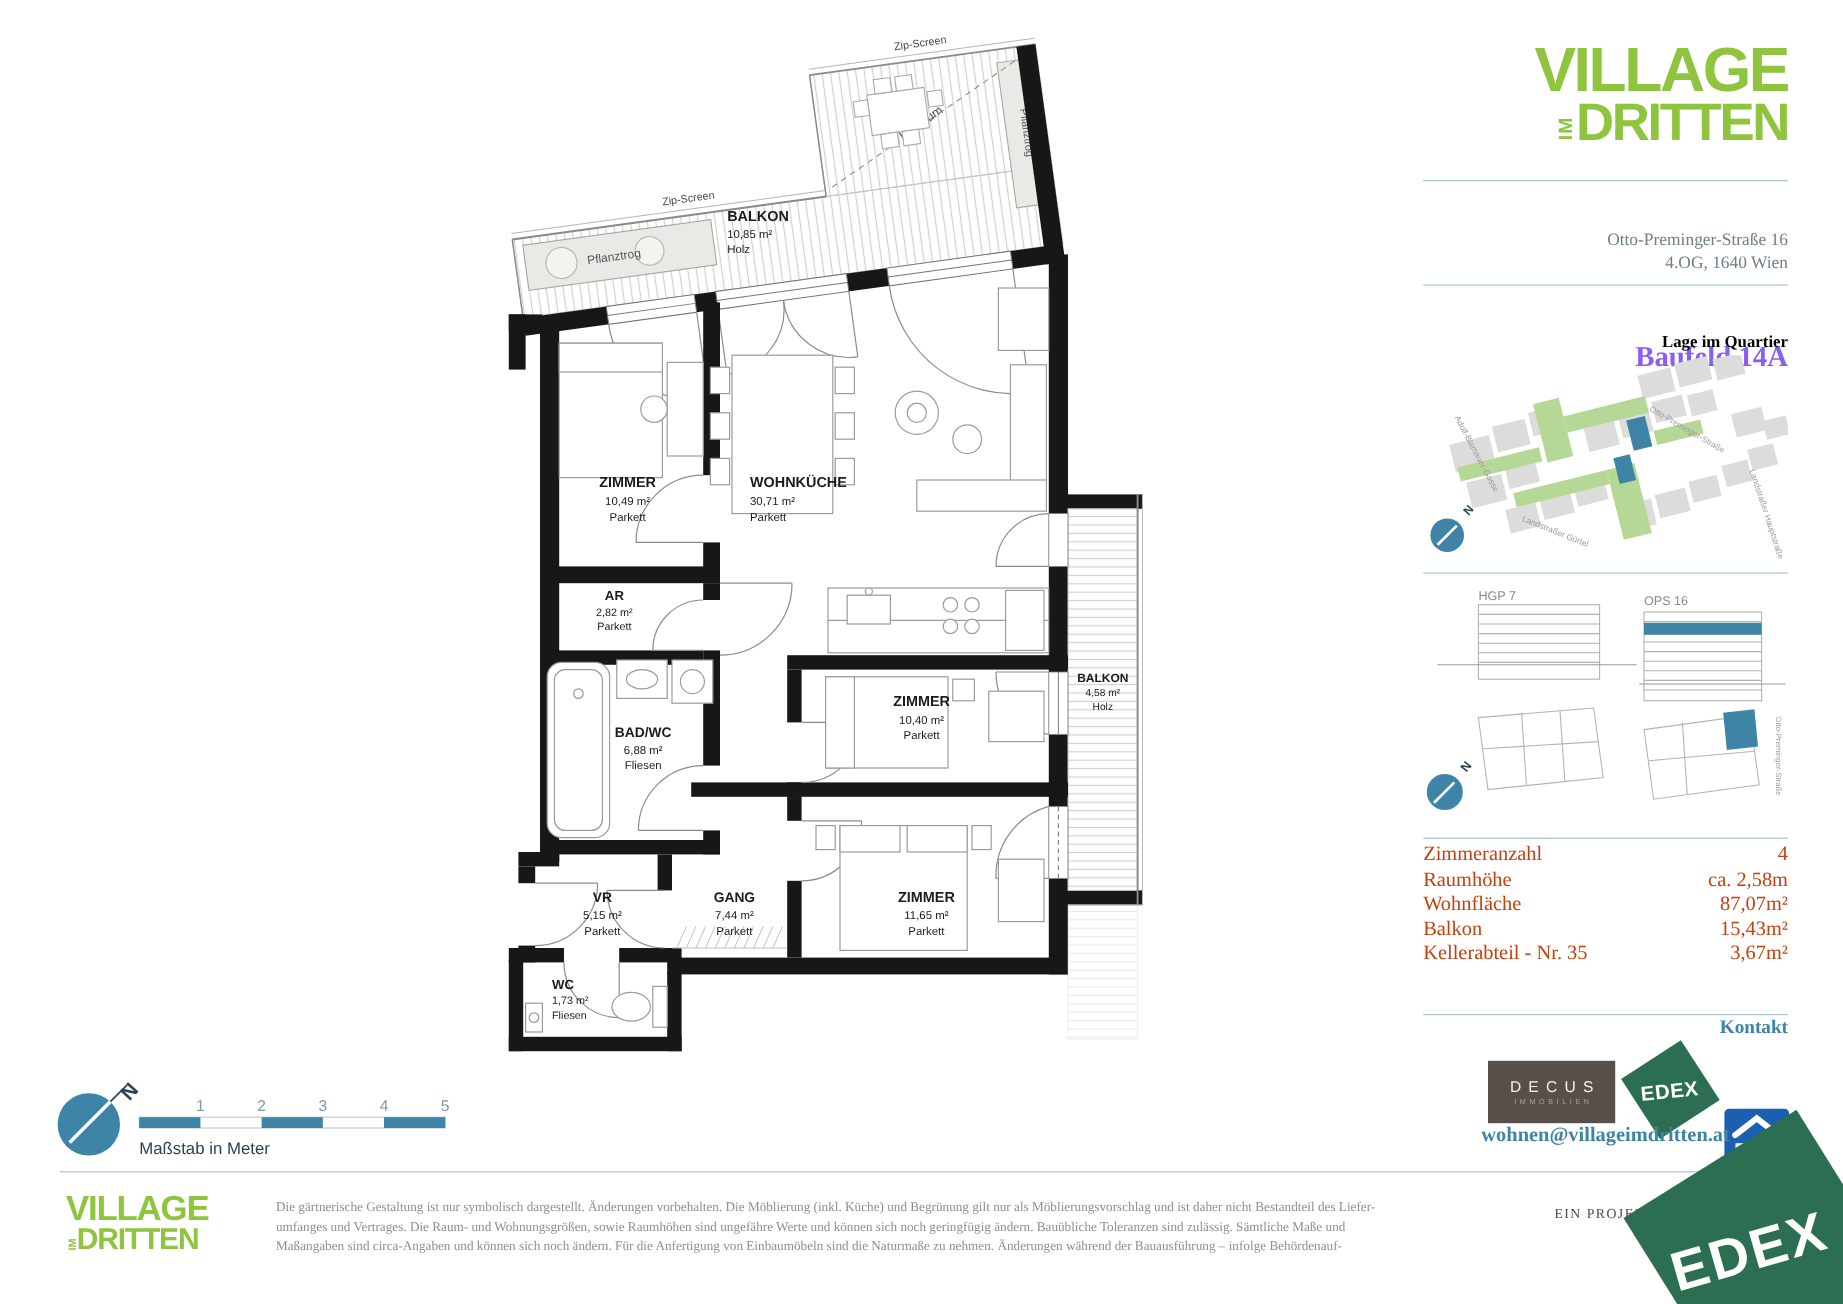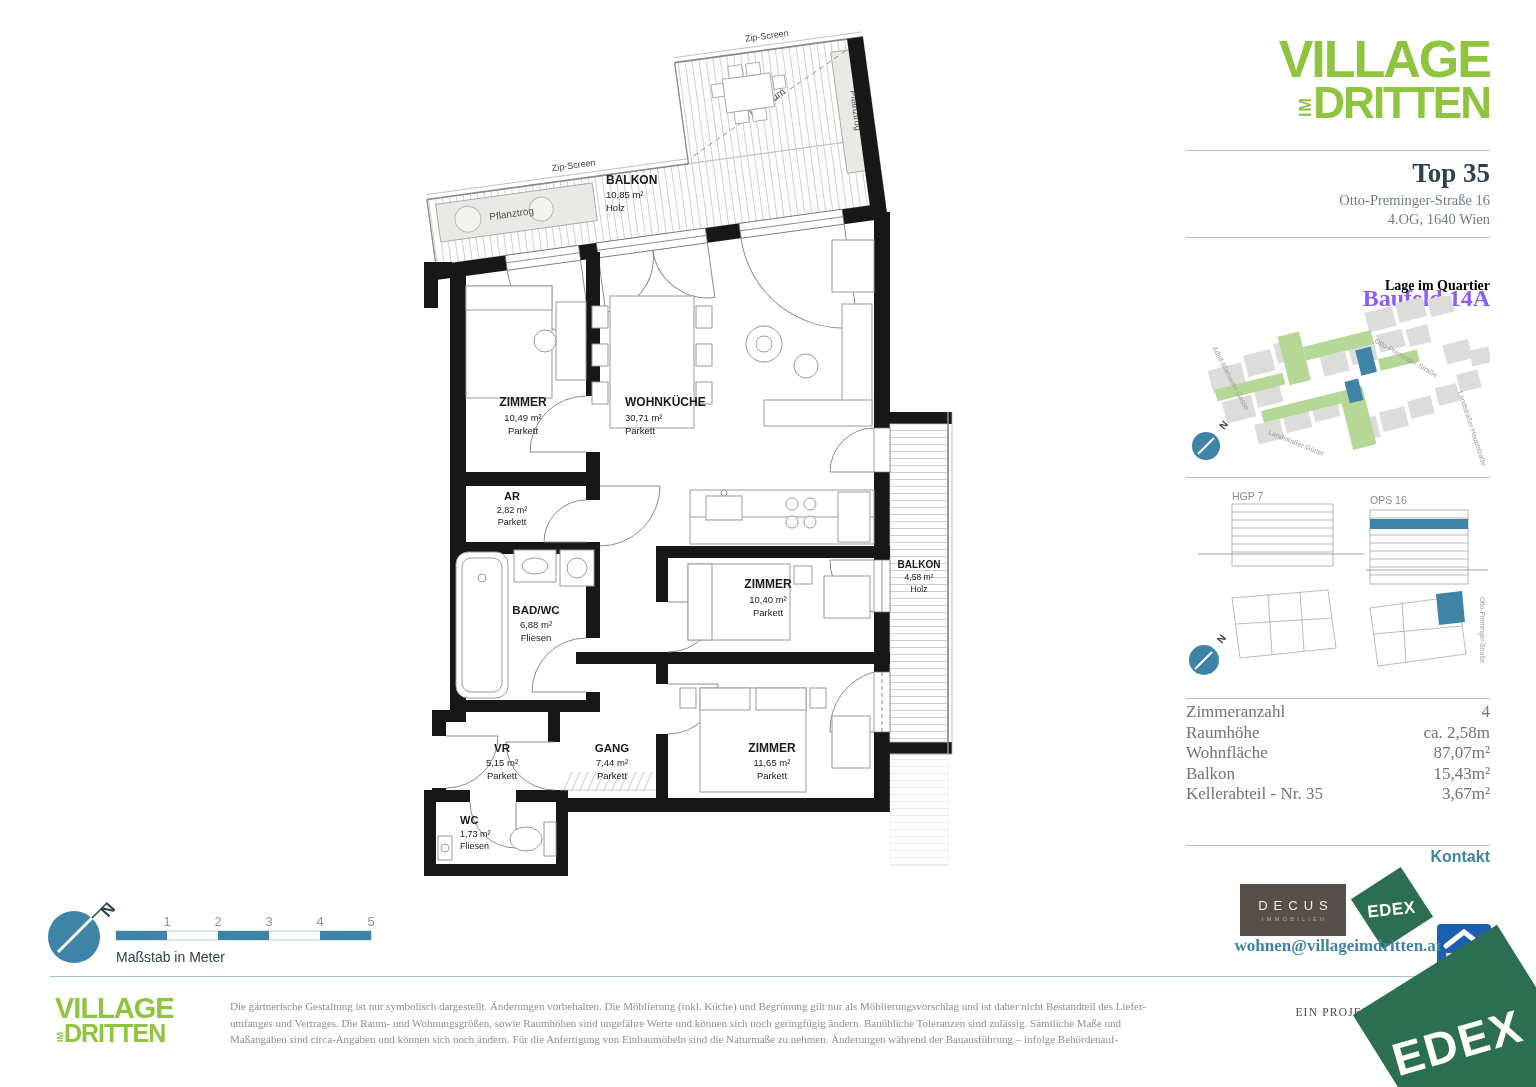--- a/index.html
+++ b/index.html
@@ -16,24 +16,24 @@
   .logo-big .l2{font-size:44px;font-weight:900;letter-spacing:-2px;line-height:.9;}
   .top-label{position:absolute;left:1186px;top:158px;width:304px;text-align:right;
              font-family:"Liberation Serif",serif;font-weight:bold;font-size:27px;color:#2b4350;}
   .addr{position:absolute;left:1186px;width:304px;text-align:right;font-family:"Liberation Serif",serif;
         font-size:14.5px;color:#707e86;}
   .baufeld{position:absolute;left:1186px;top:246px;width:304px;text-align:right;
            font-family:"Liberation Serif",serif;font-weight:bold;font-size:24px;color:#8b5cf6;margin-top:39px;}
   .lage{position:absolute;left:1186px;top:278px;width:304px;text-align:right;
         font-family:"Liberation Serif",serif;font-weight:bold;font-size:14px;color:#000000;}
   .stats{position:absolute;left:1186px;top:702px;width:304px;font-family:"Liberation Serif",serif;
-         font-size:17px;color:#737373;}
+         font-size:17px;color:#c2410c;}
   .stats .row{display:flex;justify-content:space-between;line-height:20.5px;}
   .kontakt{position:absolute;left:1186px;top:848px;width:304px;text-align:right;
-           font-family:Liberation Sans, sans-serif;font-weight:bold;font-size:16px;color:#3e84a6;}
+           font-family:Liberation Serif, serif;font-weight:bold;font-size:16px;color:#3e84a6;}
   .decus{position:absolute;left:1240px;top:884px;width:106px;height:52px;background:#57504a;
          display:flex;flex-direction:column;align-items:center;justify-content:center;}
   .decus .d1{color:#f2efec;font-size:13px;letter-spacing:6px;margin-left:6px;text-align:right;}
   .decus .d2{color:#a99f96;font-size:6px;letter-spacing:3px;margin-top:3px;margin-left:3px;}
   .ehl{position:absolute;left:1437px;top:884px;width:54px;height:52px;background:#1b60b0;border-radius:4px;margin-top:40px;}
   .email{position:absolute;left:1186px;top:936px;width:304px;text-align:center;
          font-family:"Liberation Serif",serif;font-weight:bold;font-size:17px;color:#3e84a6;}
   .projekt{position:absolute;left:1186px;top:1006px;width:226px;text-align:right;
            font-family:"Liberation Serif",serif;font-size:11.5px;letter-spacing:1.2px;color:#4c4c4c;}
   
@@ -345,21 +345,20 @@
 
 <div class="logo-big">
   <div class="l1">VILLAGE</div>
   <div class="row">
     <span class="im">IM</span>
     <span class="l2">DRITTEN</span>
   </div>
 </div>
 
 <div class="divider" style="left:1186px;top:150px;width:304px"></div>
-<div class="top-label">Top 35</div>
 <div class="addr" style="top:192px">Otto-Preminger-Straße 16</div>
 <div class="addr" style="top:211px">4.OG, 1640 Wien</div>
 <div class="divider" style="left:1186px;top:237px;width:304px"></div>
 <div class="baufeld">Baufeld 14A</div>
 <div class="lage">Lage im Quartier</div>
 
 <svg class="abs" style="left:1186px;top:296px" width="304" height="180" viewBox="0 0 304 180">
   <g transform="rotate(-14 150 85)">
     <g fill="#dcdcda">
       <rect x="28" y="44" width="34" height="24"></rect>

